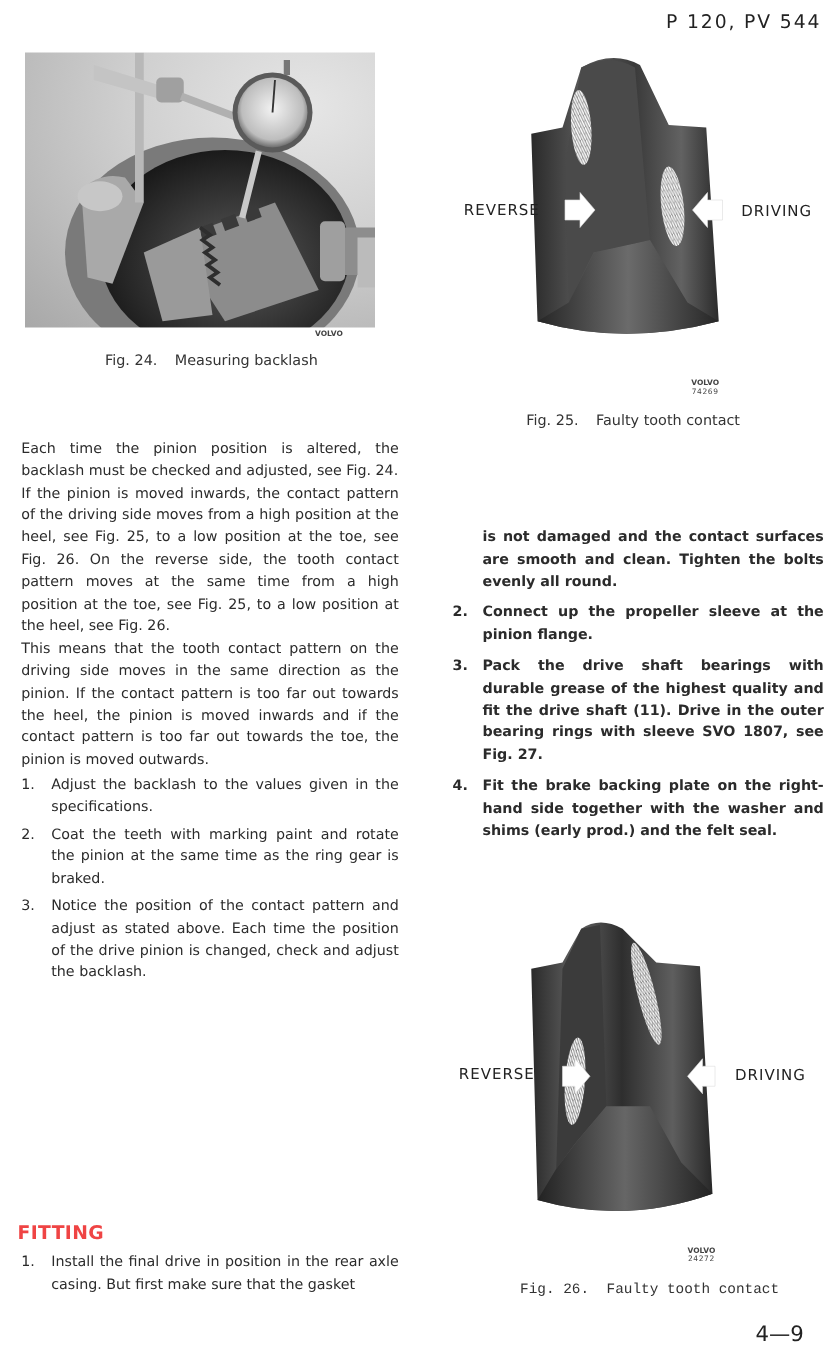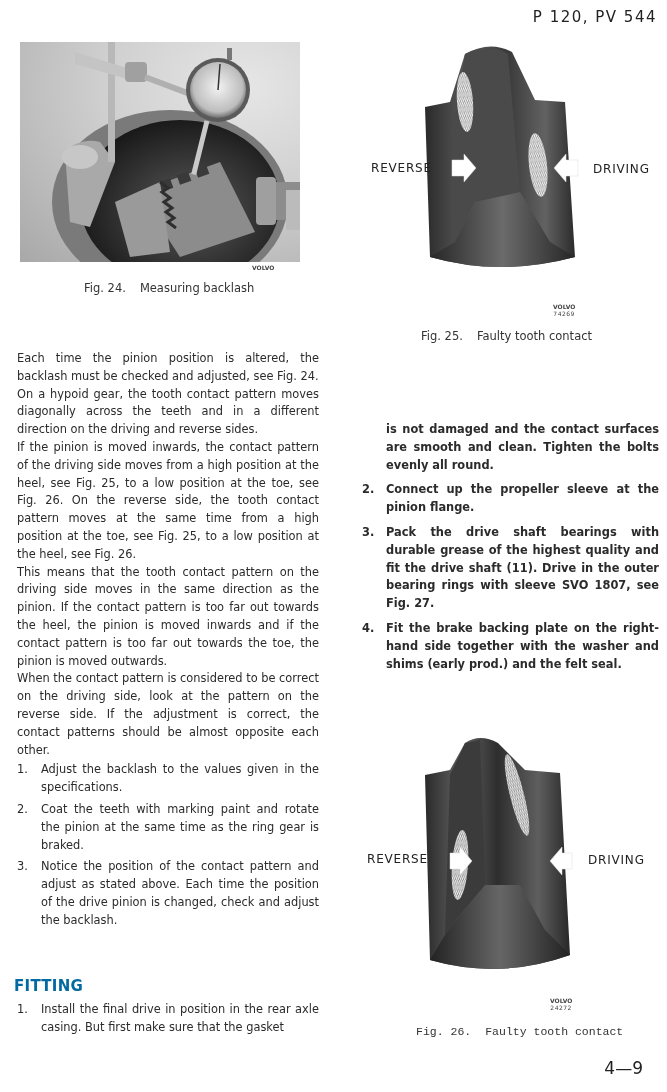--- a/index.html
+++ b/index.html
@@ -19,21 +19,21 @@
     font-size: 11.4px; line-height: 17.8px; text-align: justify; color: #2b2b2b;
   }
   .col-left { left: 17px; top: 350px; width: 302px; }
   .col-right { left: 362px; top: 421px; width: 297px; font-weight: bold; }
   .list { margin: 0; padding: 0; }
   .item { display: flex; }
   .item .n { width: 24px; flex: 0 0 24px; font-size: 11.4px; line-height: 17.8px; }
   .item .item-text { flex: 1; }
   .item.gap { margin-top: 4px; }
   .section-title {
-    left: 14px; top: 977px; font-size: 15px; font-weight: bold; color: #0369a1; letter-spacing: 0.3px;
+    left: 14px; top: 977px; font-size: 15px; font-weight: bold; color: #ef4444; letter-spacing: 0.3px;
   }
   .fitting-list { left: 17px; top: 1001px; width: 302px; }
   .label-dir { font-size: 12px; letter-spacing: 0.8px; color: #222; }
   .pagenum { right: 24px; bottom: 14px; font-size: 17px; color: #222; }
 
   
   .photo {
     left: 20px; top: 42px; width: 280px; height: 220px; overflow: hidden;
     background: radial-gradient(ellipse at 80% 20%, #e6e6e6 0%, #cfcfcf 45%, #a8a8a8 100%);
   }
@@ -136,24 +136,22 @@
 <div class="abs volvo-tag" style="left:553px; top:303px;">
   <div>VOLVO</div>
   <div class="n">74269</div>
 </div>
 <div class="abs caption" style="left:421px; top:329px;">
   <span class="num">Fig. 25.</span><span>Faulty tooth contact</span>
 </div>
 
 <div class="abs col-left">
   <div class="para">Each time the pinion position is altered, the backlash must be checked and adjusted, see Fig. 24.</div>
-  <div class="para">On a hypoid gear, the tooth contact pattern moves diagonally across the teeth and in a different direction on the driving and reverse sides.</div>
   <div class="para">If the pinion is moved inwards, the contact pattern of the driving side moves from a high position at the heel, see Fig. 25, to a low position at the toe, see Fig. 26. On the reverse side, the tooth contact pattern moves at the same time from a high position at the toe, see Fig. 25, to a low position at the heel, see Fig. 26.</div>
   <div class="para">This means that the tooth contact pattern on the driving side moves in the same direction as the pinion. If the contact pattern is too far out towards the heel, the pinion is moved inwards and if the contact pattern is too far out towards the toe, the pinion is moved outwards.</div>
-  <div class="para">When the contact pattern is considered to be correct on the driving side, look at the pattern on the reverse side. If the adjustment is correct, the contact patterns should be almost opposite each other.</div>
   <div class="list" style="margin-top:2px;">
     <div class="item">
       <span class="n">1.</span>
       <span class="item-text">Adjust the backlash to the values given in the specifications.</span>
     </div>
     <div class="item gap">
       <span class="n">2.</span>
       <span class="item-text">Coat the teeth with marking paint and rotate the pinion at the same time as the ring gear is braked.</span>
     </div>
     <div class="item gap">

